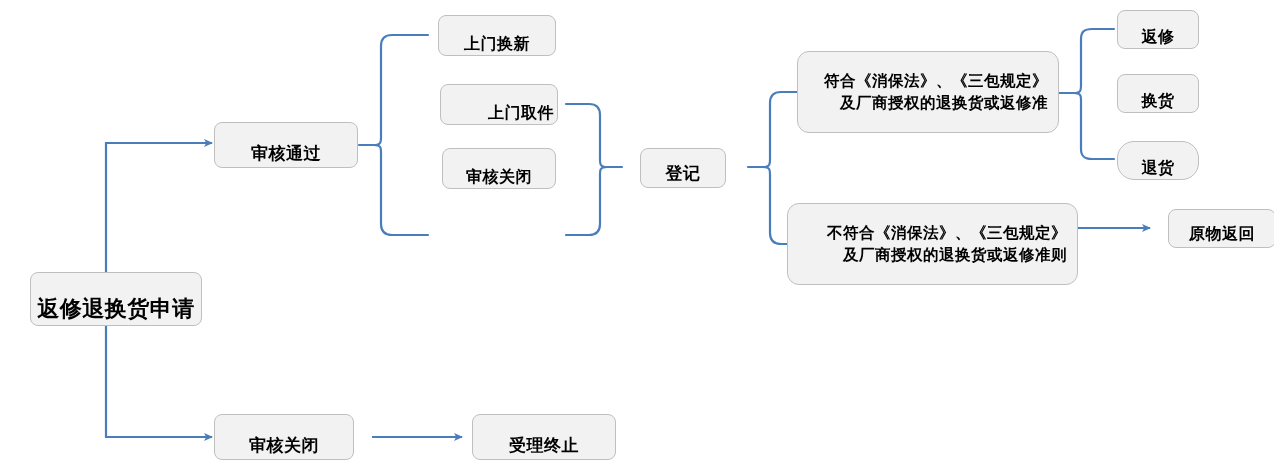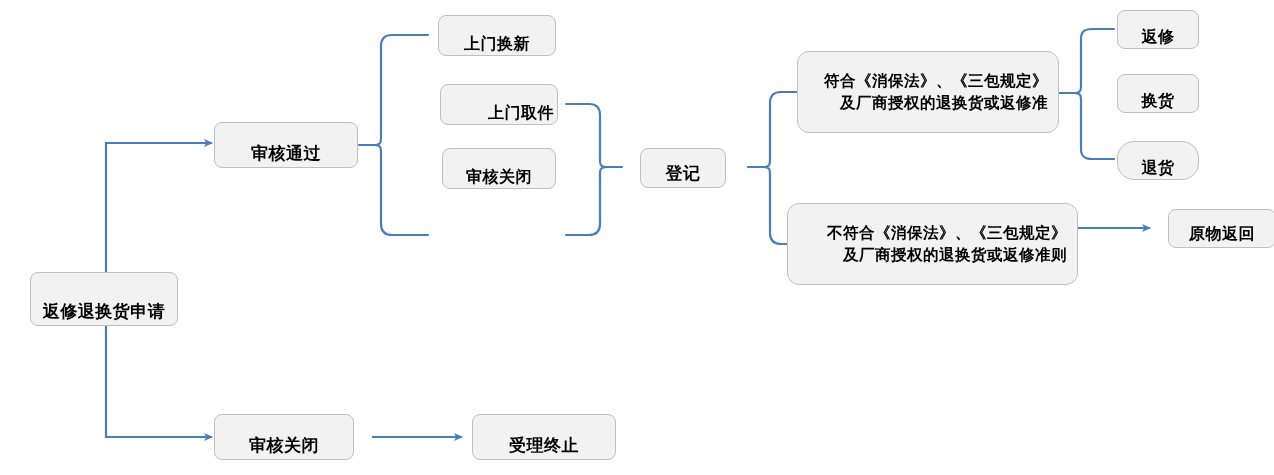--- a/index.html
+++ b/index.html
@@ -88,21 +88,21 @@
       <path d="M1058,93 L1074,93"></path>
       <path d="M1074,93 C1082,93 1081,89 1081,82 L1081,39 C1081,32 1084,29 1092,29 L1114,29"></path>
       <path d="M1074,93 C1082,93 1081,97 1081,104 L1081,149 C1081,156 1084,159 1092,159 L1114,159"></path>
     </g>
 
     <g fill="none" stroke="#4a7ebb" stroke-width="2.2">
       <path d="M1078,228 L1150,228" marker-end="url(#arrowhead)"></path>
     </g>
   </svg>
 
-  <div class="node" style="left:30px; top:272px; width:148px; height:54px; font-size:17px;">
+  <div class="node" style="left:30px; top:272px; width:172px; height:54px; font-size:22px;">
     <span class="ln">返修退换货申请</span>
   </div>
 
   <div class="node" style="left:214px; top:122px; width:144px; height:46px; font-size:17px;">
     <span class="ln">审核通过</span>
   </div>
 
   <div class="node" style="left:214px; top:414px; width:140px; height:46px; font-size:17px;">
     <span class="ln">审核关闭</span>
   </div>

